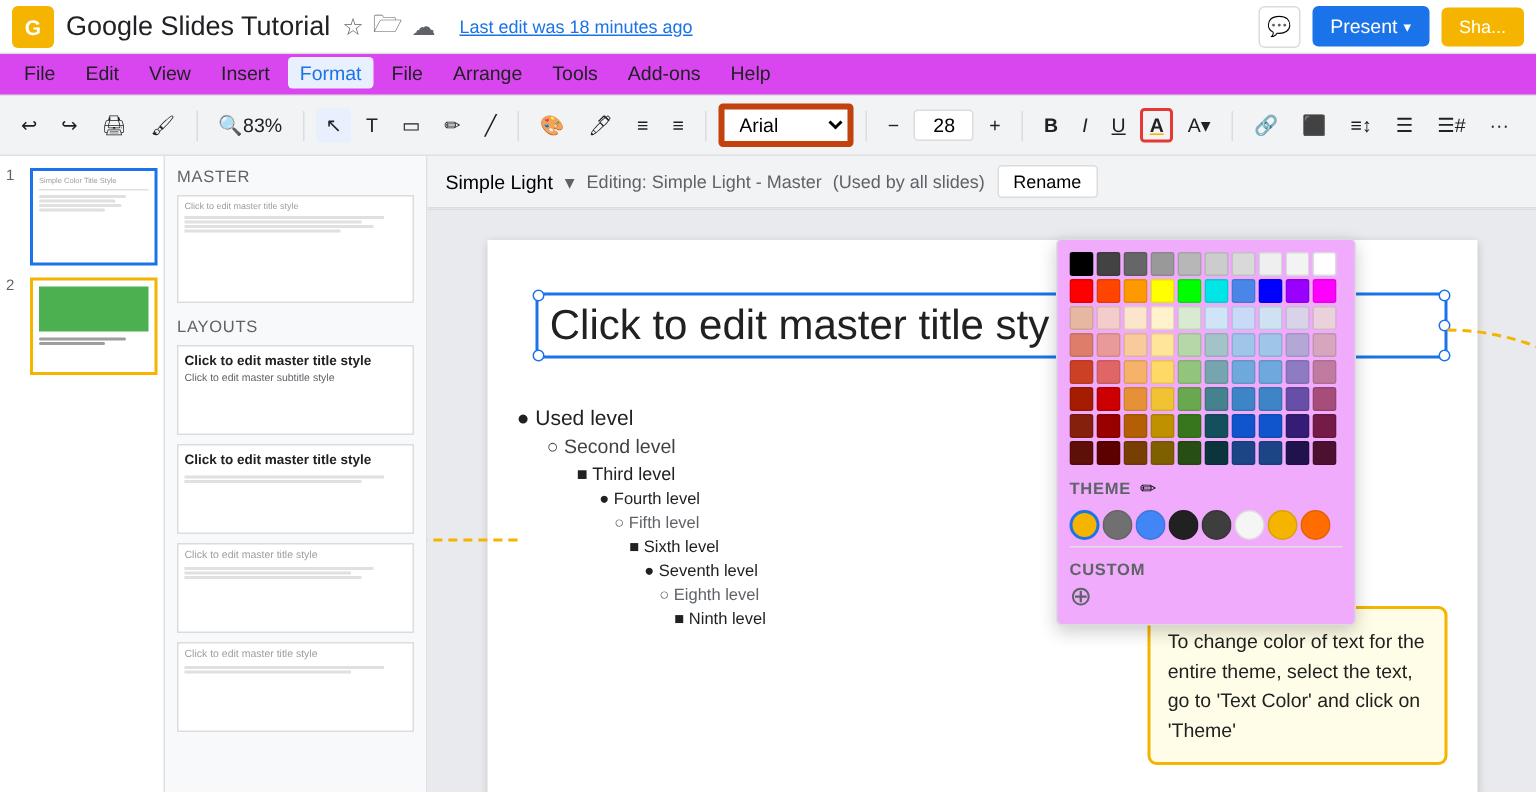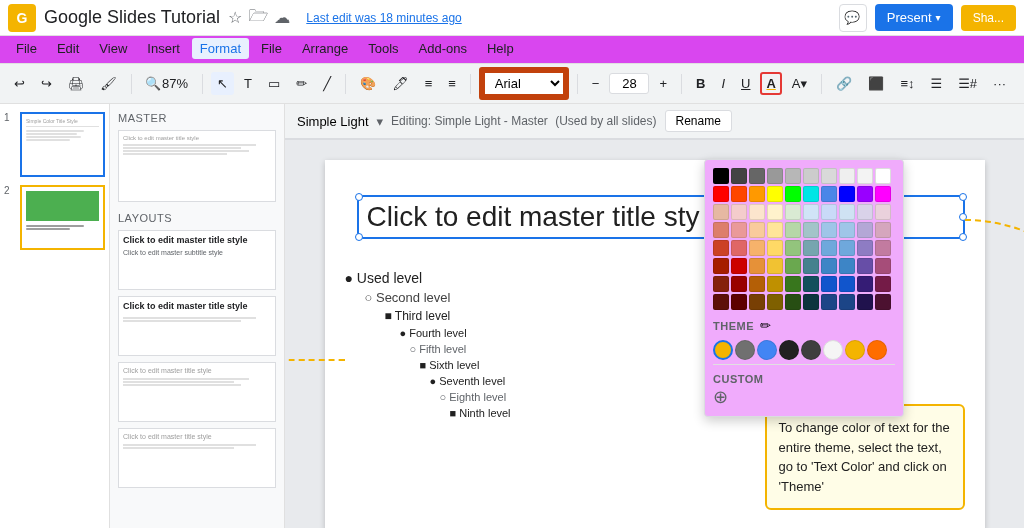--- a/index.html
+++ b/index.html
@@ -18,21 +18,21 @@
 
     
     .menu-bar { background: #d946ef; padding: 2px 8px; display: flex; align-items: flex-start; gap: 4px; border-bottom: 1px solid #e0e0e0; height: 28px; }
     .menu-item { padding: 3px 8px; color: #202124; font-size: 13px; cursor: pointer; border-radius: 3px; }
     .menu-item.active { background: #e8f0fe; color: #1a73e8; }
 
     
     .toolbar { background: #f1f3f4; padding: 4px 8px; display: flex; align-items: center; gap: 4px; border-bottom: 1px solid #e0e0e0; height: 40px; }
     .tb-btn { padding: 4px 6px; cursor: pointer; border-radius: 3px; color: #202124; font-size: 13px; border: none; background: transparent; display: flex; align-items: center; }
     .tb-separator { width: 1px; height: 20px; background: #dadce0; margin: 0 4px; }
-    .font-select { border: 6px solid #c2410c; border-radius: 3px; padding: 2px 6px; font-size: 13px; background: white; min-width: 90px; }
+    .font-select { border: 4px solid #c2410c; border-radius: 3px; padding: 2px 6px; font-size: 13px; background: white; min-width: 90px; }
     .font-size { border: 1px solid #dadce0; border-radius: 3px; padding: 2px 4px; font-size: 13px; background: white; width: 40px; text-align: center; }
 
     
     .main-layout { display: flex; height: calc(528px - 36px - 28px - 40px); }
 
     
     .slide-panel { width: 110px; background: white; border-right: 1px solid #e0e0e0; overflow-y: auto; padding: 8px 4px; }
     .slide-thumb { margin-bottom: 8px; cursor: pointer; display: flex; gap: 4px; align-items: flex-start; }
     .slide-num { font-size: 10px; color: #5f6368; min-width: 12px; }
     .slide-img { border: 1px solid #dadce0; background: white; flex: 1; min-height: 60px; position: relative; overflow: hidden; }
@@ -139,21 +139,21 @@
   <span class="menu-item">Add-ons</span>
   <span class="menu-item">Help</span>
 </div>
 
 <div class="toolbar">
   <button class="tb-btn">↩</button>
   <button class="tb-btn">↪</button>
   <button class="tb-btn">🖨</button>
   <button class="tb-btn">🖌</button>
   <div class="tb-separator"></div>
-  <button class="tb-btn">🔍 <span>87%</span></button>
+  <button class="tb-btn">🔍 <span>83%</span></button>
   <div class="tb-separator"></div>
   <button class="tb-btn" style="background:#e8f0fe;">↖</button>
   <button class="tb-btn">T</button>
   <button class="tb-btn">▭</button>
   <button class="tb-btn">✏</button>
   <button class="tb-btn">╱</button>
   <div class="tb-separator"></div>
   <button class="tb-btn">🎨</button>
   <button class="tb-btn">🖊</button>
   <button class="tb-btn">≡</button>

